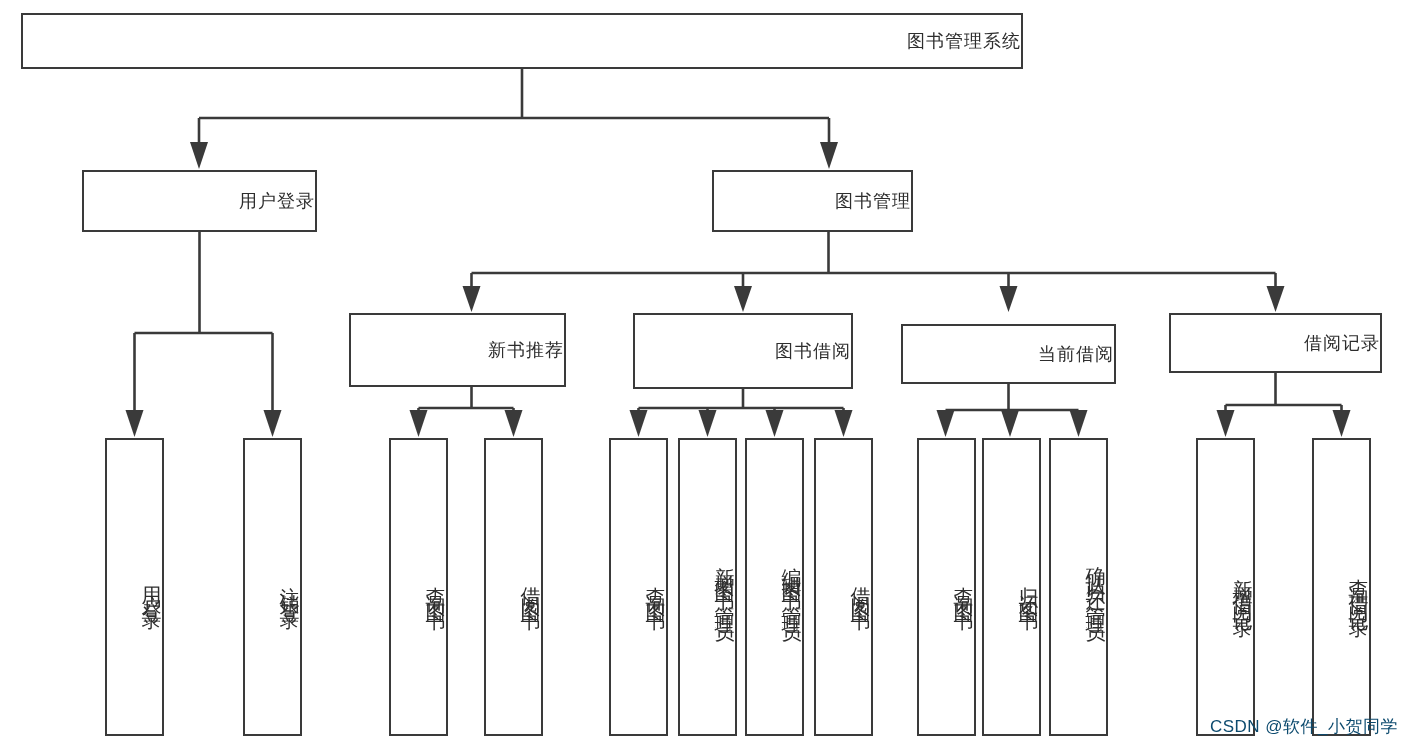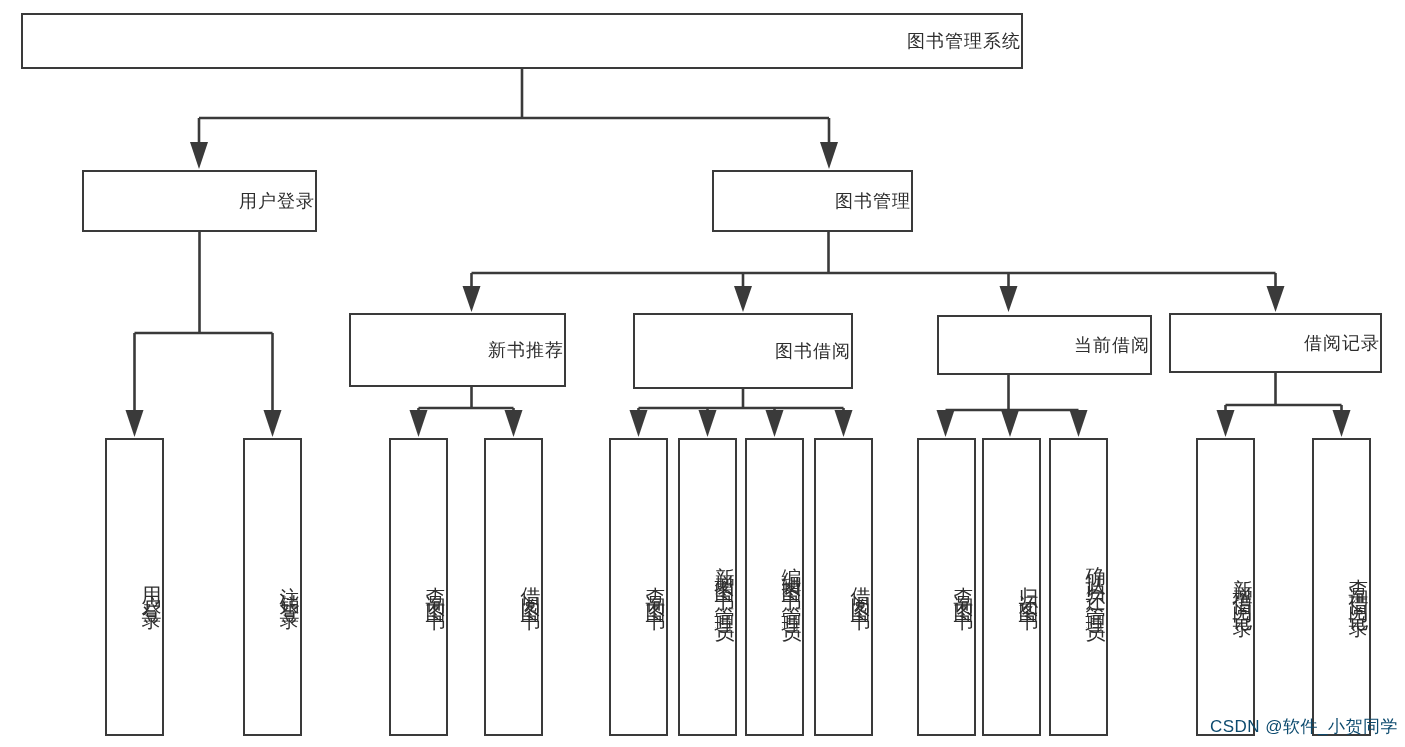--- a/index.html
+++ b/index.html
@@ -125,21 +125,21 @@
   <div class="node" style="left:712px;top:170px;width:201px;height:62px;">
     <span>图书管理</span>
   </div>
 
   <div class="node" style="left:349px;top:313px;width:217px;height:74px;">
     <span>新书推荐</span>
   </div>
   <div class="node" style="left:633px;top:313px;width:220px;height:76px;">
     <span>图书借阅</span>
   </div>
-  <div class="node" style="left:901px;top:315px;width:215px;height:60px;margin-left:36px;">
+  <div class="node" style="left:901px;top:324px;width:215px;height:60px;">
     <span>当前借阅</span>
   </div>
   <div class="node" style="left:1169px;top:313px;width:213px;height:60px;">
     <span>借阅记录</span>
   </div>
 
   <div class="node leaf" style="left:105px;">
     <span class="vtext">用户登录</span>
   </div>
   <div class="node leaf" style="left:243px;">

